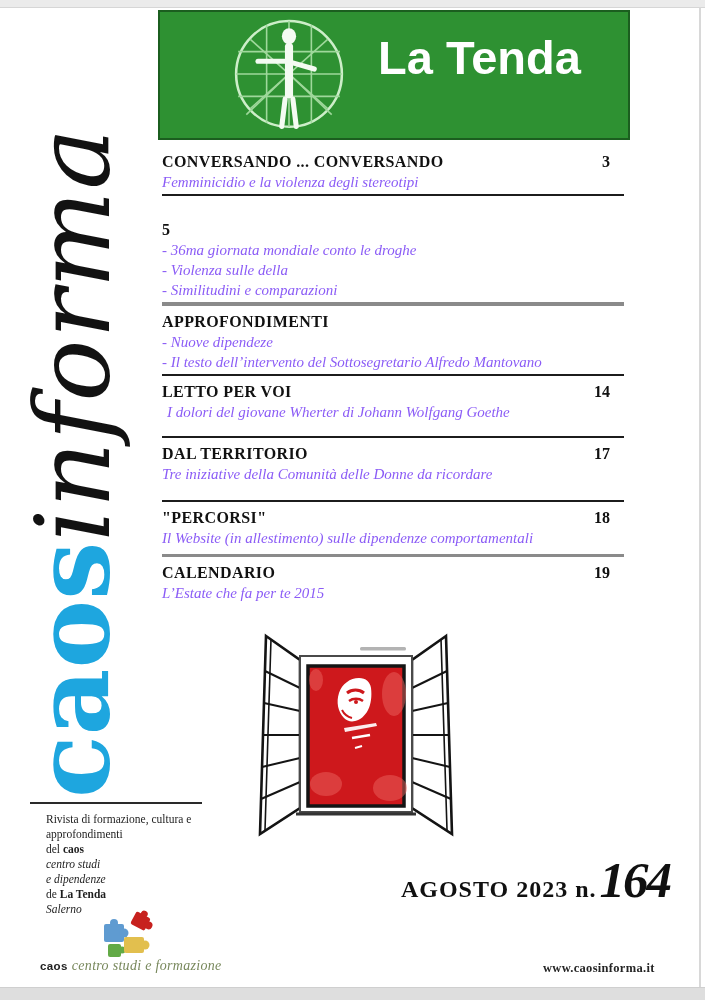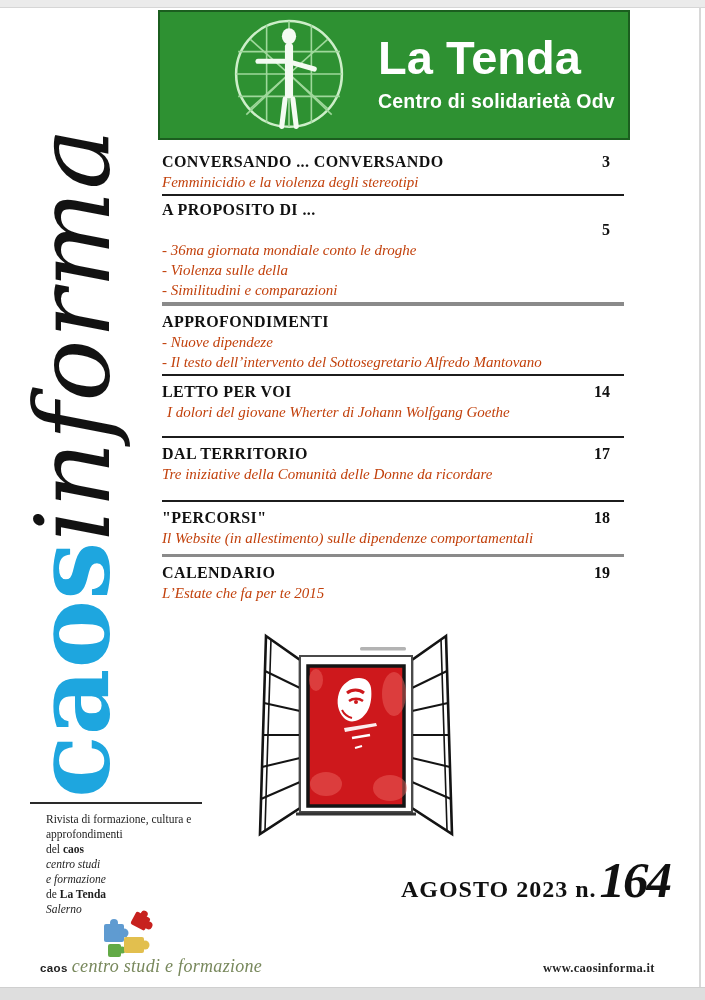--- a/index.html
+++ b/index.html
@@ -26,41 +26,41 @@
   .mh-informa{font-style:italic;color:#121212;letter-spacing:1px;}
 
   
   .toc{position:absolute;left:162px;top:152px;width:462px;}
   .toc-section{margin-bottom:6px;}
   .toc-section:nth-of-type(1){margin-bottom:4px;}
   .toc-head{display:flex;justify-content:space-between;align-items:flex-start;}
   .toc-title{font-weight:bold;font-size:16px;line-height:20px;letter-spacing:0.4px;color:#111;}
   .toc-page{font-weight:bold;font-size:16px;line-height:20px;padding-right:14px;color:#111;}
   .toc-section:nth-of-type(2) .toc-page{margin-top:20px;}
-  .toc-item{font-style:italic;font-size:15px;line-height:20px;color:#c2410c;}
+  .toc-item{font-style:italic;font-size:15px;line-height:20px;color:#8b5cf6;}
   .toc-section:nth-of-type(3) .toc-items{margin-bottom:2px;}
   .toc-section:nth-of-type(4) .toc-items{margin-bottom:14px;}
   .toc-section:nth-of-type(4) .toc-item{padding-left:5px;}
   .toc-section:nth-of-type(5) .toc-items{margin-bottom:16px;}
   .toc-section:nth-of-type(6) .toc-items{margin-bottom:6px;}
   .rule{margin-top:2px;height:2px;background:#1c1c1c;}
   .rule-thick{height:3.5px;background:#8a8a8a;}
 
   
   .window-art{position:absolute;left:256px;top:622px;width:200px;height:225px;}
 
   
   .divider{position:absolute;left:30px;top:802px;width:172px;height:2px;background:#2a2a2a;}
   .publisher{position:absolute;left:46px;top:812px;width:190px;font-size:11.5px;line-height:15px;color:#1d1d1d;}
   .seg-b{font-weight:bold;}
   .seg-i{font-style:italic;}
   .puzzle{position:absolute;left:96px;top:910px;width:64px;height:52px;}
   .brand-line{position:absolute;left:40px;top:956px;white-space:nowrap;}
   .brand-caos{font-family:"Liberation Sans", sans-serif;font-weight:bold;font-size:11.5px;color:#222;letter-spacing:0.4px;}
-  .brand-script{font-style:italic;font-size:18px;color:#78885c;letter-spacing:0.3px;}
+  .brand-script{font-style:italic;font-size:14px;color:#78885c;letter-spacing:0.3px;}
 
   
   .issue{position:absolute;left:330px;top:856px;width:340px;display:flex;justify-content:flex-end;align-items:baseline;}
   .issue-label{font-weight:bold;font-size:24px;letter-spacing:1px;color:#101010;}
   .issue-number{font-style:italic;font-weight:bold;font-size:51px;color:#101010;margin-left:3px;letter-spacing:-2px;line-height:0.95;}
   .website{position:absolute;left:543px;top:961px;font-weight:bold;font-size:12.5px;color:#252525;letter-spacing:0.3px;}
 </style>
 </head>
 <body>
 
@@ -87,21 +87,20 @@
         <ellipse cx="60" cy="21" rx="7" ry="8"></ellipse>
         <rect x="56" y="28" width="8" height="54" rx="3"></rect>
         <rect x="27" y="43" width="31" height="5" rx="2.5"></rect>
         <rect x="62" y="44" width="27" height="5" rx="2.5" transform="rotate(16 62 44)"></rect>
         <rect x="54" y="80" width="5" height="32" rx="2.5" transform="rotate(7 54 80)"></rect>
         <rect x="61" y="80" width="5" height="32" rx="2.5" transform="rotate(-7 66 80)"></rect>
       </g>
     </svg>
     <div class="banner-text">
       <div class="banner-title">La Tenda</div>
-      <div class="banner-subtitle">Centro di solidarietà Odv</div>
     </div>
   </div>
 
   <div class="masthead">
     <div class="masthead-inner">
       <span class="mh-caos">caos</span><span class="mh-informa">informa</span>
     </div>
   </div>
 
   <div class="toc">
@@ -111,21 +110,20 @@
         <span class="toc-page">3</span>
       </div>
       <div class="toc-items">
           <div class="toc-item">Femminicidio e la violenza degli stereotipi</div>
         </div>
       <div class="rule rule-thin"></div>
     </div>
 
     <div class="toc-section">
       <div class="toc-head">
-        <span class="toc-title">A PROPOSITO DI ...</span>
         <span class="toc-page">5</span>
       </div>
       <div class="toc-items">
           <div class="toc-item">- 36ma giornata mondiale conto le droghe</div>
           <div class="toc-item">- Violenza sulle della</div>
           <div class="toc-item">- Similitudini e comparazioni</div>
         </div>
       <div class="rule rule-thick"></div>
     </div>
 
@@ -235,21 +233,21 @@
     <line x1="99" y1="126" x2="106" y2="124" stroke="#ffffff" stroke-width="2"></line>
   </svg>
 
   <div class="divider"></div>
   <div class="publisher">
     <div>
         <div class="pub-line"><span class="seg-r">Rivista di formazione, cultura e</span></div>
         <div class="pub-line"><span class="seg-r">approfondimenti</span></div>
         <div class="pub-line"><span class="seg-r">del </span><span class="seg-b">caos</span></div>
         <div class="pub-line"><span class="seg-i">centro studi</span></div>
-        <div class="pub-line"><span class="seg-i">e formazione</span></div>
+        <div class="pub-line"><span class="seg-i">e dipendenze</span></div>
         <div class="pub-line"><span class="seg-r">de </span><span class="seg-b">La Tenda</span></div>
         <div class="pub-line"><span class="seg-i">Salerno</span></div>
       </div>
   </div>
 
   <svg class="puzzle" viewBox="0 0 64 52">
     <g>
       <rect x="8" y="14" width="20" height="18" rx="2" fill="#5f9bd1"></rect>
       <circle cx="28" cy="23" r="4.5" fill="#5f9bd1"></circle>
       <circle cx="18" cy="13" r="4" fill="#5f9bd1"></circle>

